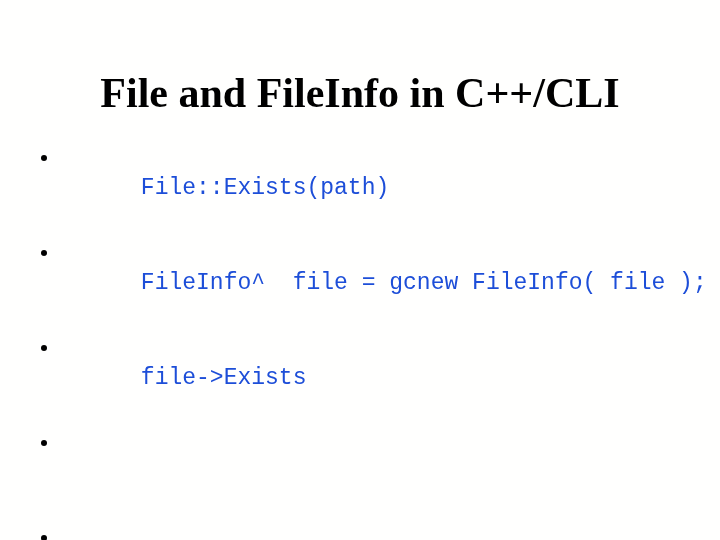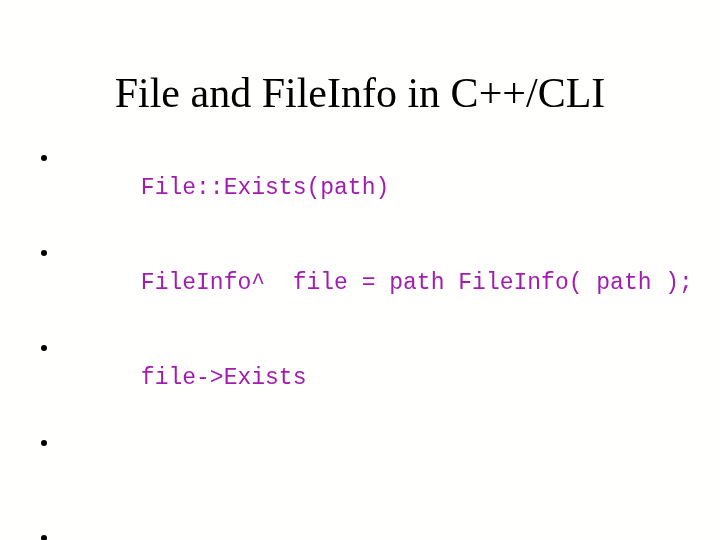--- a/index.html
+++ b/index.html
@@ -12,35 +12,35 @@
     width: 720px;
     height: 540px;
     background: #fffffe;
     overflow: hidden;
     font-family: "Liberation Sans", sans-serif;
   }
   .slide-title {
     margin: 68px 10px 0 10px;
     text-align: center;
     font-family: "Liberation Serif", "DejaVu Serif", serif;
-    font-weight: 400;
+    font-weight: 700;
     font-size: 42px;
     line-height: 50px;
     color: #000000;
     letter-spacing: 0px;
   }
   ul.bullet-list {
     list-style: none;
     margin: 25px 0 0 0;
     padding: 0 0 0 58px;
   }
   ul.bullet-list li {
     position: relative;
     margin: 0 16px 5px 0;
-    color: #a21caf;
+    color: #1d4ed8;
   }
   .bullet-dot {
     position: absolute;
     left: -17px;
     top: 12px;
     width: 6px;
     height: 6px;
     border-radius: 50%;
     background: #000000;
   }
@@ -59,21 +59,21 @@
 
   <h1 class="slide-title">File and FileInfo in C++/CLI</h1>
 
   <ul class="bullet-list">
 
     <li class="code">
       <span class="bullet-dot"></span><span>File::Exists(path)</span>
     </li>
 
     <li class="code">
-      <span class="bullet-dot"></span><span>FileInfo^  file = path FileInfo( path );</span>
+      <span class="bullet-dot"></span><span>FileInfo^  file = gcnew FileInfo( file );</span>
     </li>
 
     <li class="code">
       <span class="bullet-dot"></span><span>file-&gt;Exists</span>
     </li>
 
     <li class="code">
       <span class="bullet-dot"></span>
     </li>
 

